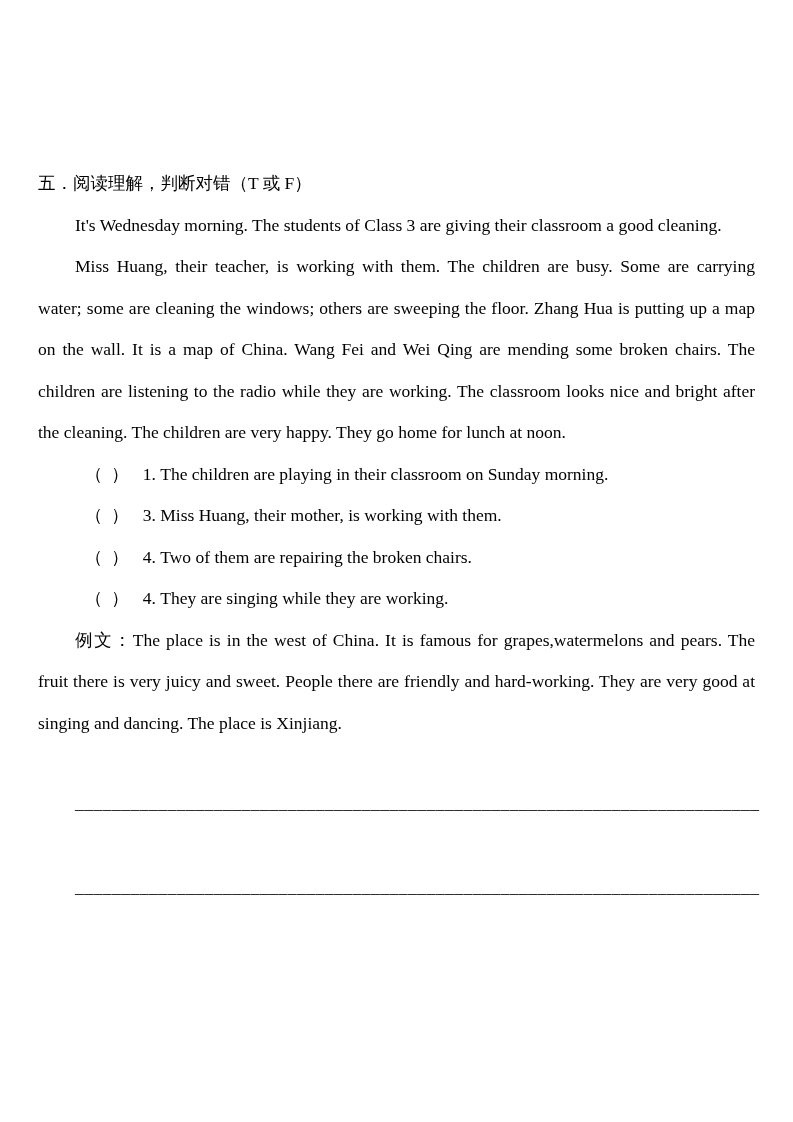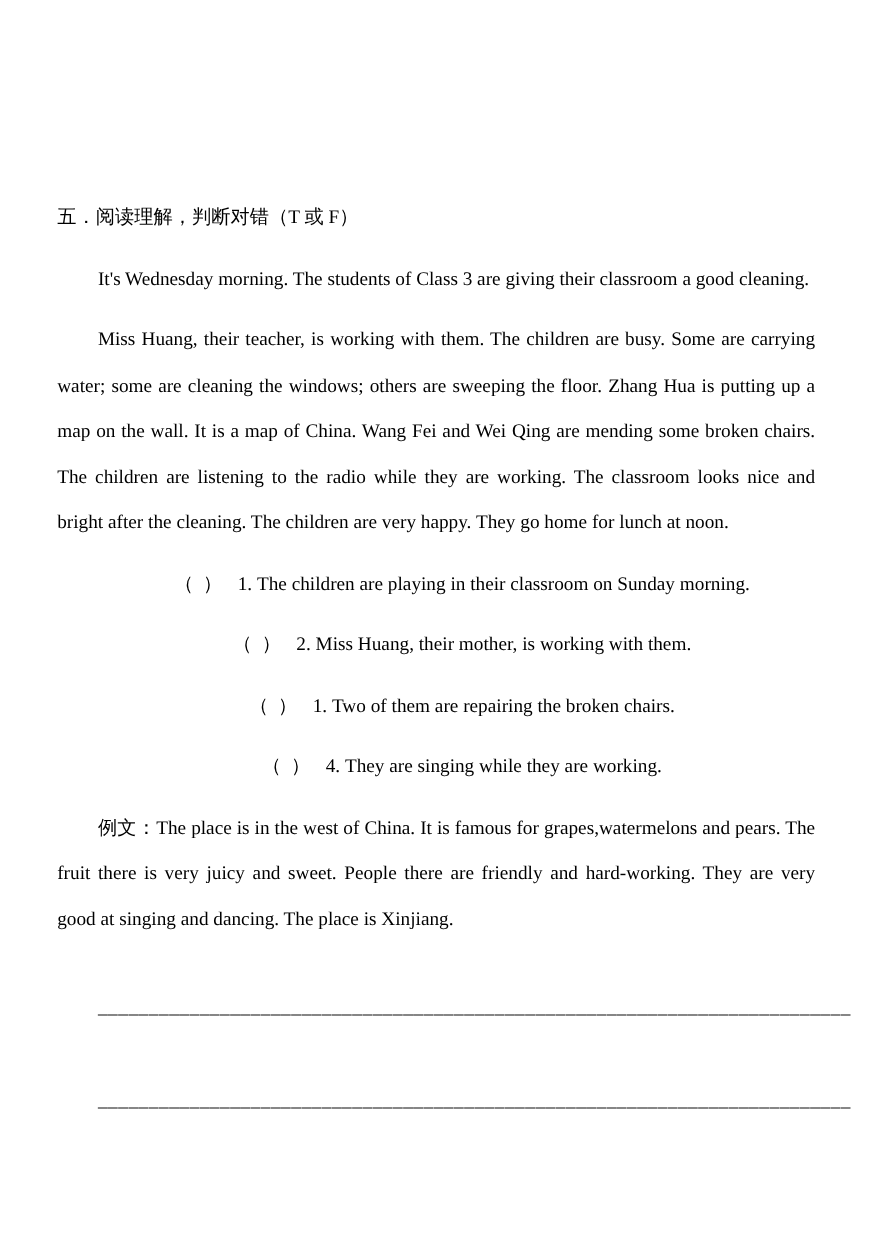--- a/index.html
+++ b/index.html
@@ -15,33 +15,32 @@
     color: #000000;
     overflow: hidden;
   }
   .page {
     box-sizing: border-box;
     width: 793px;
     height: 1122px;
     padding: 163px 38px 0 38px;
   }
   .line, p {
-    margin: 14px;
+    margin: 0;
     line-height: 41.5px;
   }
   .para {
     text-align: justify;
     text-indent: 37px;
   }
   .heading {
     text-align: left;
   }
   .question {
     padding-left: 47px;
-    text-align: center;
   }
   .question .bracket {
     margin-right: 14px;
     white-space: pre;
   }
   .example-para {
     text-align: justify;
     text-indent: 37px;
   }
   .answer-line {
@@ -65,24 +64,24 @@
 
   <p class="para">It's Wednesday morning. The students of Class 3 are giving their classroom a good cleaning.</p>
 
   <p class="para">Miss Huang, their teacher, is working with them. The children are busy. Some are carrying water; some are cleaning the windows; others are sweeping the floor. Zhang Hua is putting up a map on the wall. It is a map of China. Wang Fei and Wei Qing are mending some broken chairs. The children are listening to the radio while they are working. The classroom looks nice and bright after the cleaning. The children are very happy. They go home for lunch at noon.</p>
 
   <div>
     <p class="line question">
       <span class="bracket">（  ）</span><span>1. The children are playing in their classroom on Sunday morning.</span>
     </p>
     <p class="line question">
-      <span class="bracket">（  ）</span><span>2. Miss Huang, their mother, is working with them.</span>
+      <span class="bracket">（  ）</span><span>3. Miss Huang, their mother, is working with them.</span>
     </p>
     <p class="line question">
-      <span class="bracket">（  ）</span><span>1. Two of them are repairing the broken chairs.</span>
+      <span class="bracket">（  ）</span><span>4. Two of them are repairing the broken chairs.</span>
     </p>
     <p class="line question">
       <span class="bracket">（  ）</span><span>4. They are singing while they are working.</span>
     </p>
   </div>
 
 
   <p class="example-para">
     <span>例文：</span><span>The place is in the west of China. It is famous for grapes,watermelons and pears. The fruit there is very juicy and sweet. People there are friendly and hard-working. They are very good at singing and dancing. The place is Xinjiang.</span>
   </p>

